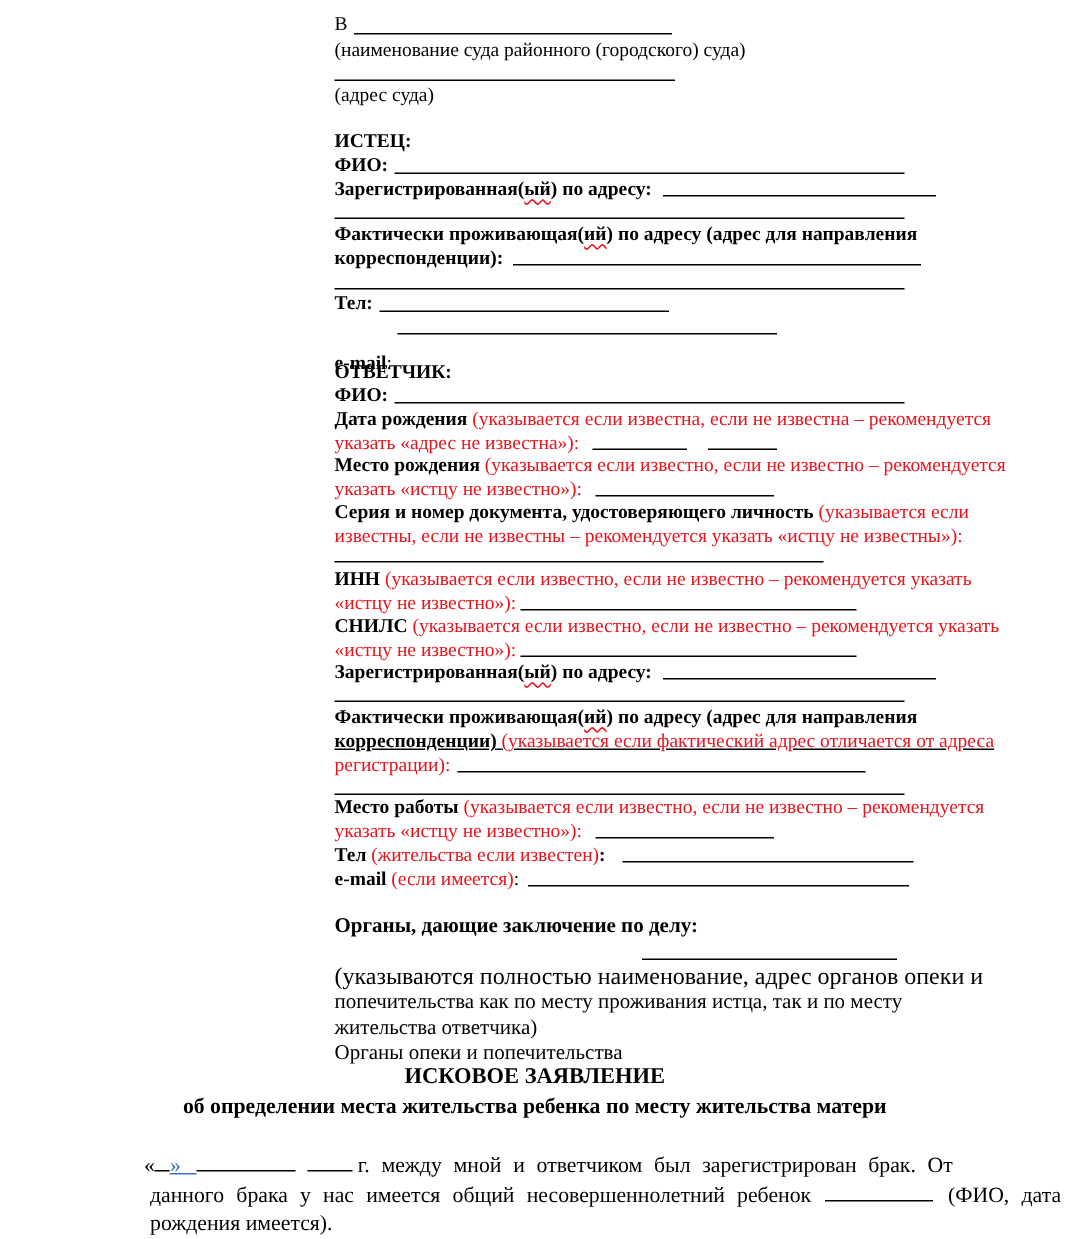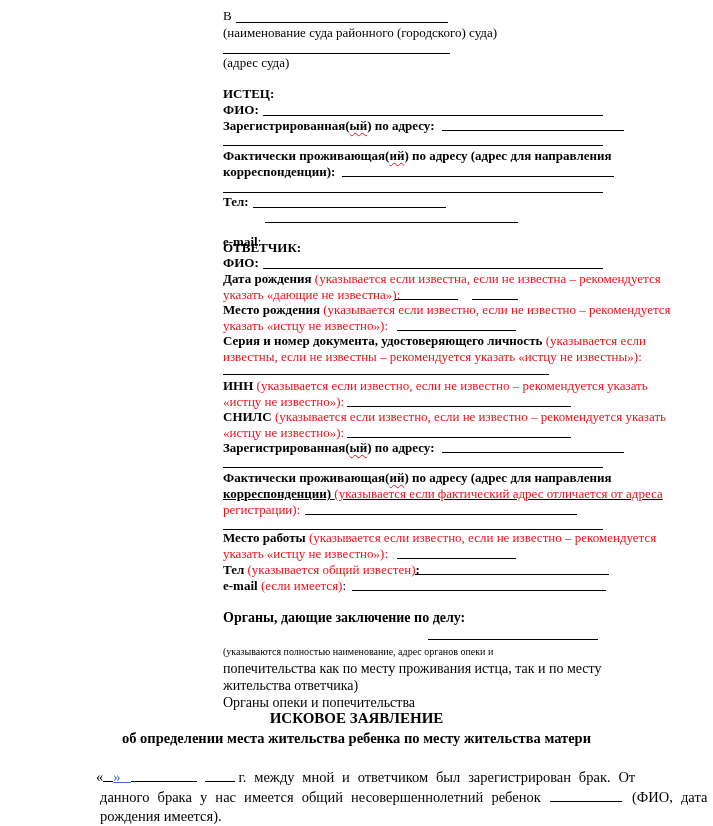--- a/index.html
+++ b/index.html
@@ -48,21 +48,21 @@
 <div class="line" style="left:265px; top:222px; width:253px;"></div>
 
 <div class="row b" style="top:240px;">ОТВЕТЧИК:</div>
 <div class="row b" style="top:255px;">ФИО:</div>
 <div class="line" style="left:263px; top:268px; width:340px;"></div>
 
 <div class="row" style="top:271px;">
   <span class="b">Дата рождения</span>
   <span class="red">(указывается если известна, если не известна – рекомендуется</span>
 </div>
-<div class="row red" style="top:287px;">указать «дающие не известна»):</div>
+<div class="row red" style="top:287px;">указать «адрес не известна»):</div>
 <div class="line" style="left:395px; top:299px; width:63px;"></div>
 <div class="line" style="left:472px; top:299px; width:46px;"></div>
 
 <div class="row" style="top:302px;">
   <span class="b">Место рождения</span>
   <span class="red">(указывается если известно, если не известно – рекомендуется</span>
 </div>
 <div class="row red" style="top:318px;">указать «истцу не известно»):</div>
 <div class="line" style="left:397px; top:330px; width:119px;"></div>
 
@@ -106,34 +106,34 @@
 
 <div class="row" style="top:530px;">
   <span class="b">Место работы</span>
   <span class="red">(указывается если известно, если не известно – рекомендуется</span>
 </div>
 <div class="row red" style="top:546px;">указать «истцу не известно»):</div>
 <div class="line" style="left:397px; top:558px; width:119px;"></div>
 
 <div class="row" style="top:562px;">
   <span class="b">Тел</span>
-  <span class="red">(указывается общий известен)</span><span class="b">:</span>
+  <span class="red">(жительства если известен)</span><span class="b">:</span>
 </div>
 <div class="line" style="left:415px; top:574px; width:194px;"></div>
 
 <div class="row" style="top:578px;">
   <span class="b">e-mail</span>
   <span class="red">(если имеется)</span><span>:</span>
 </div>
 <div class="line" style="left:352px; top:590px; width:254px;"></div>
 
 <div class="row b" style="top:609px; font-size:14px; line-height:17px;">Органы, дающие заключение по делу:</div>
 <div class="row" style="top:658px; font-size:14px; line-height:17px;margin-top:36px;">Органы опеки и попечительства</div>
 <div class="line" style="left:428px; top:639px; width:170px;"></div>
-<div class="row" style="top:643px; font-size:10px; line-height:17px;">(указываются полностью наименование, адрес органов опеки и</div>
+<div class="row" style="top:643px; font-size:16px; line-height:17px;">(указываются полностью наименование, адрес органов опеки и</div>
 <div class="row" style="top:660px; font-size:14px; line-height:17px;">попечительства как по месту проживания истца, так и по месту</div>
 <div class="row" style="top:677px; font-size:14px; line-height:17px;">жительства ответчика)</div>
 
 <div class="title" style="top:709px; font-size:15px; line-height:18px;">ИСКОВОЕ ЗАЯВЛЕНИЕ</div>
 <div class="title" style="top:729px; font-size:14.5px; line-height:18px;">об определении места жительства ребенка по месту жительства матери</div>
 
 <div class="para" style="top:767px; left:96px; width:594px; white-space:nowrap;">
   <span>«</span><span style="display:inline-block; width:10px; border-bottom:1px solid #000; height:13px;"></span><span class="blue-u" style="width:18px; height:15px; color:#3b6fc9;"><span style="color:#3b6fc9;">»</span></span><span style="display:inline-block; width:66px; border-bottom:1px solid #000; height:13px;"></span>
   <span style="display:inline-block; width:30px; border-bottom:1px solid #000; height:13px; margin-left:4px;"></span>
   <span style="word-spacing:4.2px;">г. между мной и ответчиком был зарегистрирован брак.  От</span>

